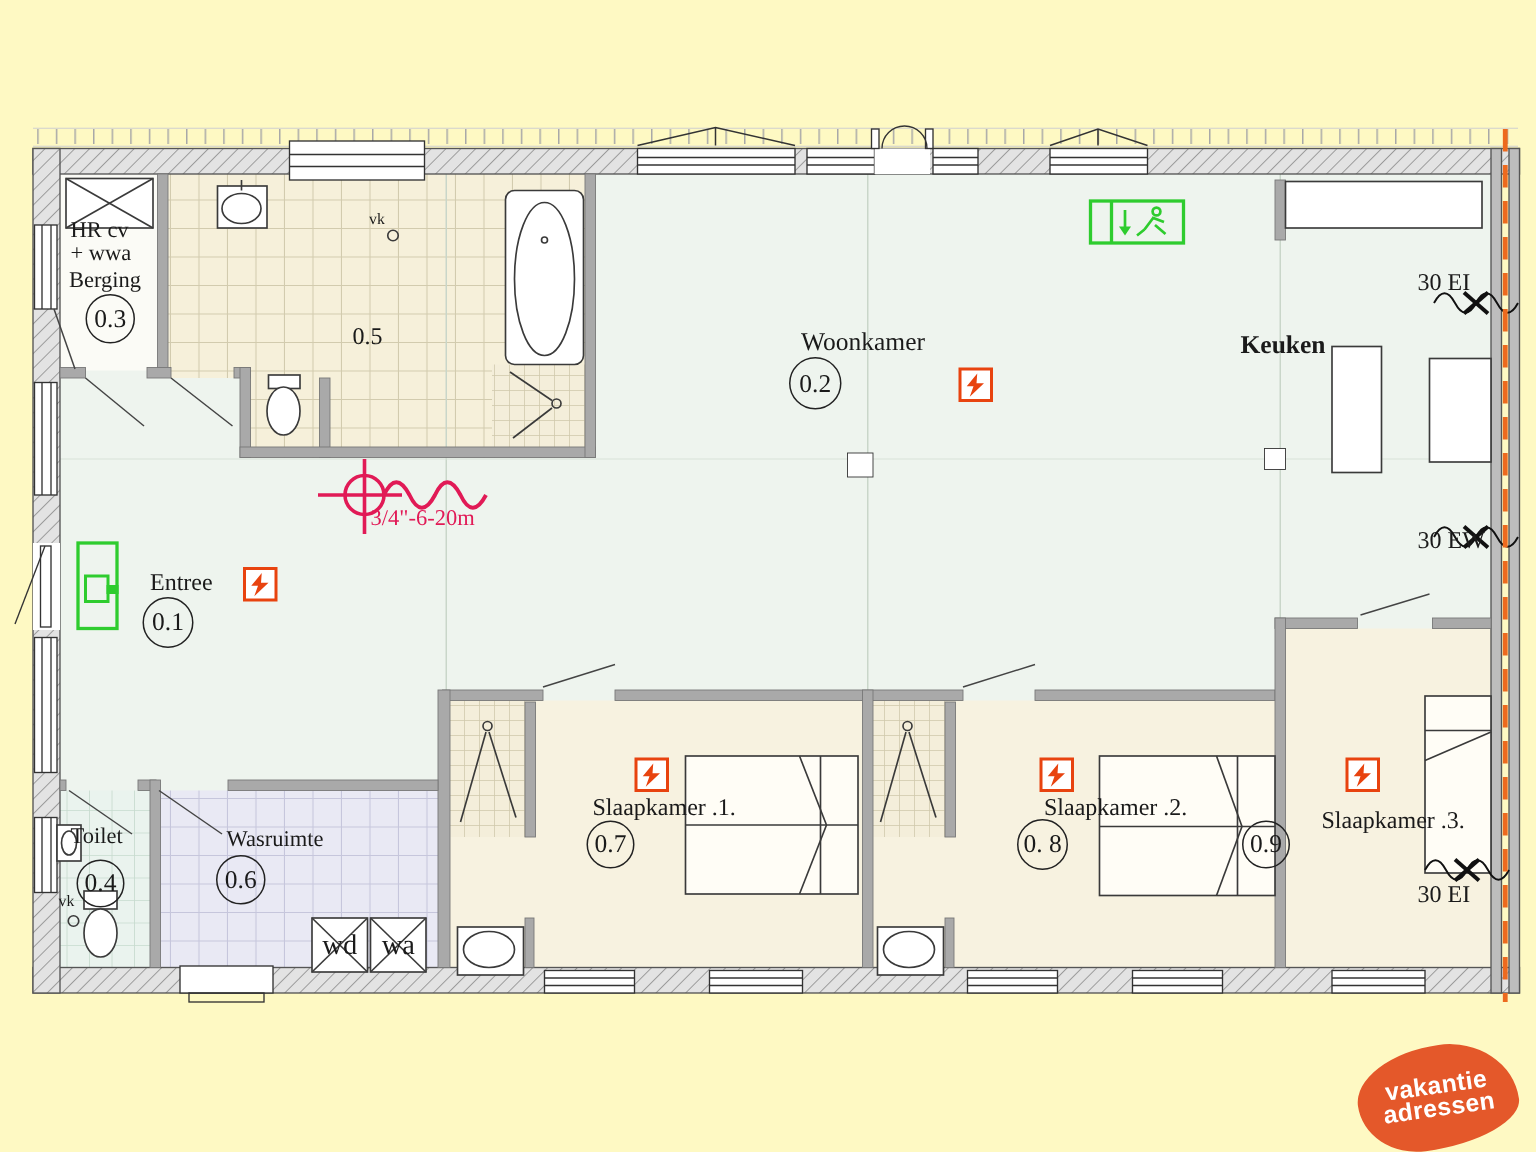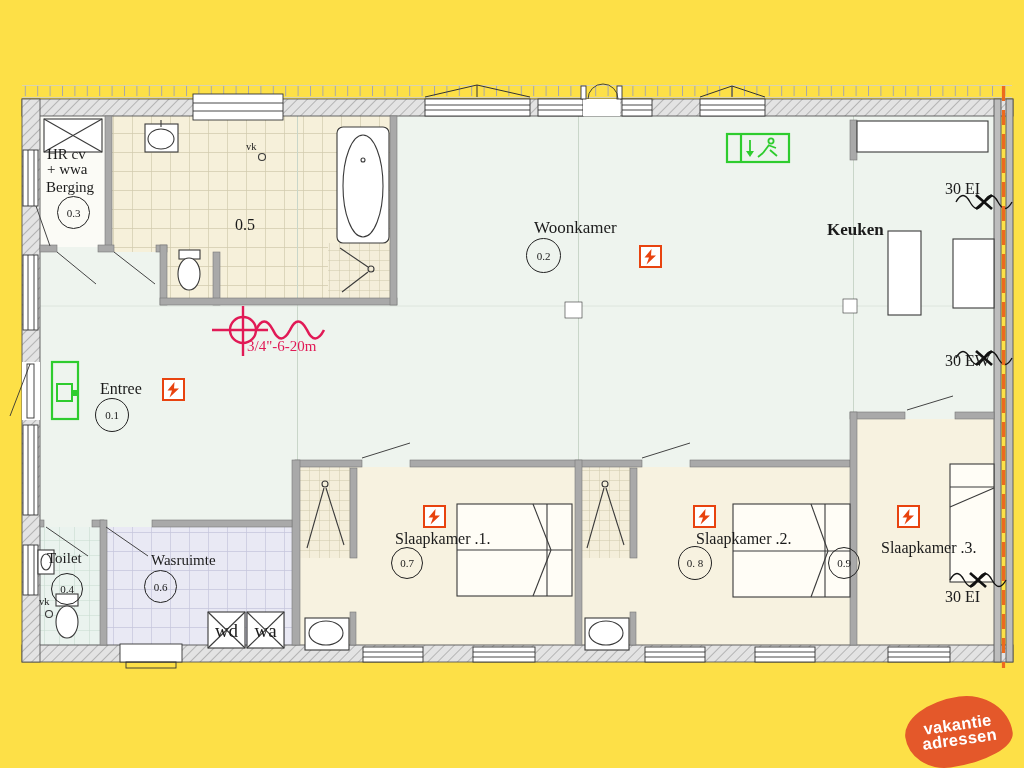--- a/index.html
+++ b/index.html
@@ -1,26 +1,26 @@
 <!DOCTYPE html>
 <html><head>
 <meta charset="utf-8">
 <style>
   html,body{margin:0;padding:0;background:#fff;}
-  .stage{position:relative;width:1024px;height:768px;background:#fde047;overflow:hidden;
+  .stage{position:relative;width:1024px;height:768px;background:#fef9c3;overflow:hidden;
          font-family:"Liberation Serif",serif;color:#1a1a1a;}
   svg{position:absolute;left:0;top:0;}
   .lbl{position:absolute;white-space:nowrap;line-height:1.05;}
   .fs10{font-size:10.5px;}
   .fs15{font-size:15px;}
   .fs16{font-size:16px;text-align:center;}
   .fs17{font-size:17px;}
   .num-circle{position:absolute;border:1.6px solid #222;border-radius:50%;
               display:flex;align-items:center;justify-content:center;
-              background:transparent;font-size:11px;}
+              background:transparent;font-size:17px;}
   .gas-lbl{color:#e11a56;}
   .appl-lbl{position:absolute;width:37px;text-align:center;font-size:19px;}
   .logo{position:absolute;left:905px;top:697px;width:107px;height:69px;
         background:#e4582a;transform:rotate(-8deg);
         border-radius:55% 45% 62% 38% / 48% 62% 38% 52%;
         display:flex;flex-direction:column;align-items:center;justify-content:center;}
   .logo span{color:#fff;font-family:"Liberation Sans",sans-serif;font-weight:bold;
              font-size:16.5px;line-height:15px;letter-spacing:.3px;}
 </style>
 </head>

